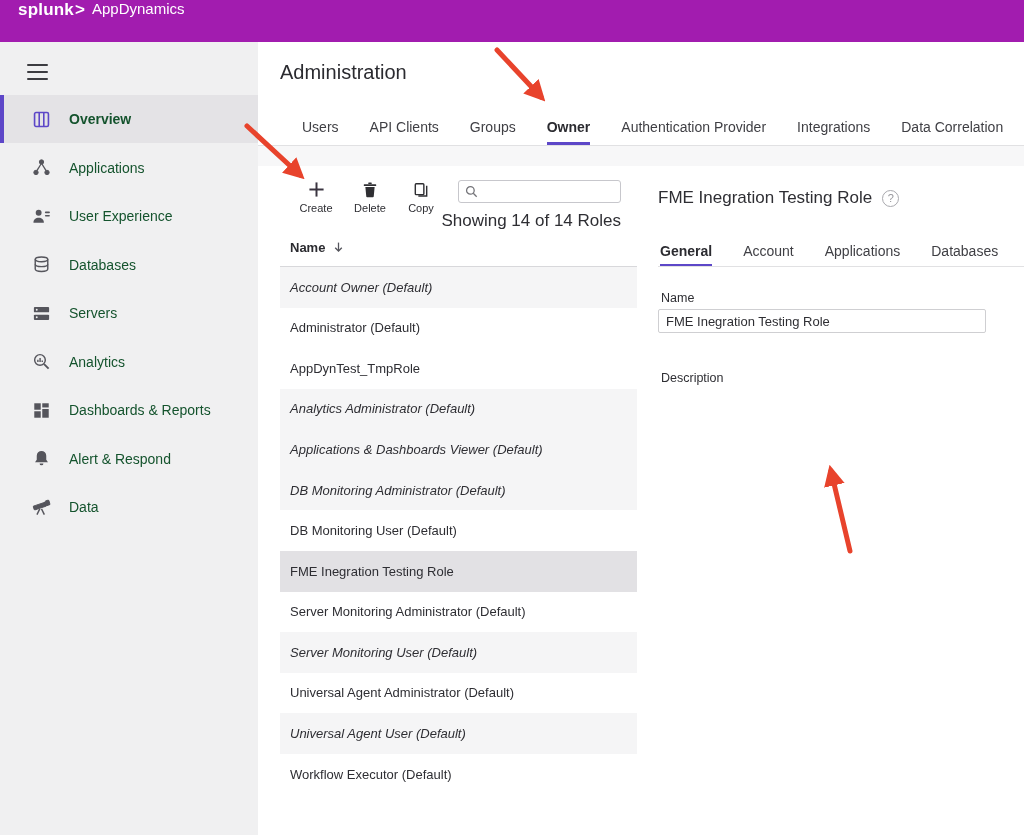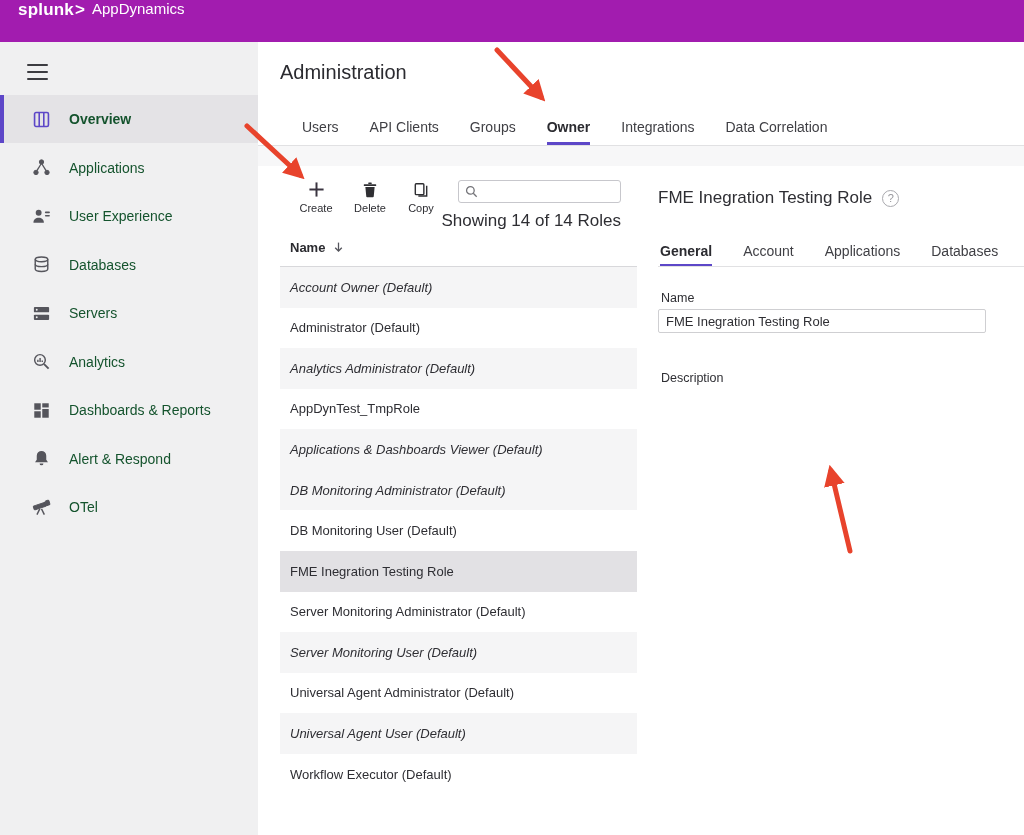--- a/index.html
+++ b/index.html
@@ -199,34 +199,35 @@
 
       <div class="nav-item">
         <span class="nav-icon">
           <svg width="19" height="19" viewBox="0 0 20 20" fill="#55555c" stroke="#55555c">
               <rect x="1.5" y="6.5" width="13.5" height="4.2" rx="1" transform="rotate(-18 8 8.6)"></rect>
               <rect x="14.2" y="2.6" width="4.2" height="5" rx="1" transform="rotate(-18 16.3 5.1)"></rect>
               <line x1="8.2" y1="11.4" x2="5.2" y2="17.5" stroke-width="1.5"></line>
               <line x1="10" y1="11.4" x2="13" y2="17.5" stroke-width="1.5"></line>
             </svg>
         </span>
-        <span>OTel</span>
+        <span>Data</span>
       </div>
 
     </nav>
   </aside>
 
   <main class="main">
     <h1 class="admin-title">Administration</h1>
 
     <div class="main-tabs">
       <div class="main-tab">Users</div>
       <div class="main-tab">API Clients</div>
       <div class="main-tab">Groups</div>
       <div class="main-tab active">Owner</div>
+      <div class="main-tab">Authentication Provider</div>
       <div class="main-tab">Integrations</div>
       <div class="main-tab">Data Correlation</div>
     </div>
     <div class="main-divider"></div>
     <div class="gray-strip"></div>
 
     <section class="list-panel">
       <div class="toolbar">
         <div class="tool tool-create">
           <div class="glyph">
@@ -275,22 +276,22 @@
           <svg width="11" height="12" viewBox="0 0 12 12" stroke="#55555c" stroke-width="1.4" fill="none">
               <line x1="6" y1="1.2" x2="6" y2="10.2"></line>
               <polyline points="2.4,6.8 6,10.4 9.6,6.8"></polyline>
             </svg>
         </span>
       </div>
 
       <div class="role-rows">
         <div class="role-row stripe">Account Owner (Default)</div>
         <div class="role-row">Administrator (Default)</div>
+        <div class="role-row">AppDynTest_TmpRole</div>
         <div class="role-row stripe">Analytics Administrator (Default)</div>
-        <div class="role-row">AppDynTest_TmpRole</div>
         <div class="role-row stripe">Applications &amp; Dashboards Viewer (Default)</div>
         <div class="role-row stripe">DB Monitoring Administrator (Default)</div>
         <div class="role-row">DB Monitoring User (Default)</div>
         <div class="role-row selected">FME Inegration Testing Role</div>
         <div class="role-row">Server Monitoring Administrator (Default)</div>
         <div class="role-row stripe">Server Monitoring User (Default)</div>
         <div class="role-row">Universal Agent Administrator (Default)</div>
         <div class="role-row stripe">Universal Agent User (Default)</div>
         <div class="role-row">Workflow Executor (Default)</div>
       </div>

